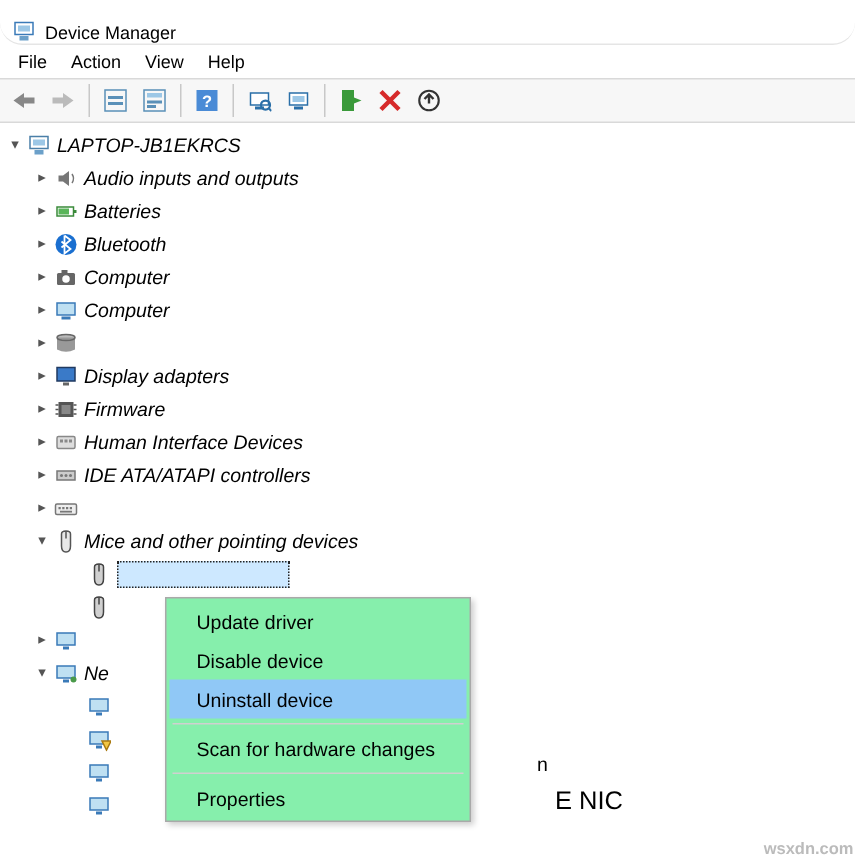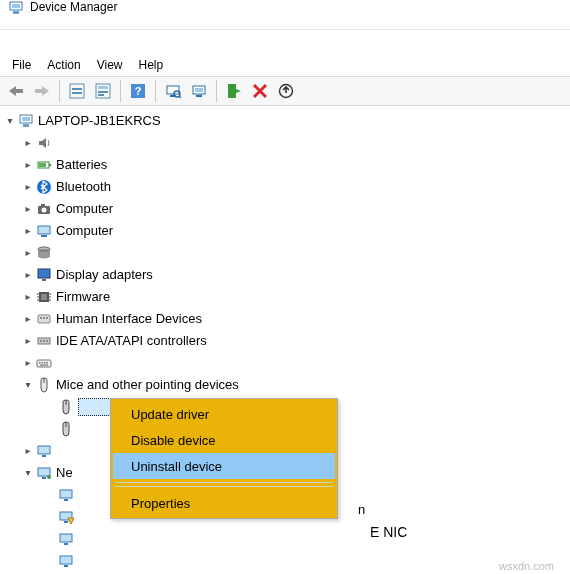--- a/index.html
+++ b/index.html
@@ -1,38 +1,38 @@
 <!DOCTYPE html>
 <html><head>
 <meta charset="utf-8">
 <style>
   * { box-sizing: border-box; font-family: "Segoe UI", Tahoma, sans-serif; }
   body { margin: 0; width: 570px; height: 574px; background: #fff; overflow: hidden; position: relative; font-size: 13px; }
-  .titlebar { display: flex; align-items: flex-start; height: 30px; padding: 0 8px; border-bottom: 1px solid #e5e5e5; }
+  .titlebar { display: flex; align-items: flex-end; height: 30px; padding: 0 8px; border-bottom: 1px solid #e5e5e5; border-radius: 15px; }
   .titlebar .icon { width: 16px; height: 16px; margin-right: 6px; }
   .titlebar .title { font-size: 12px; color: #000; }
-  .menubar { display: flex; height: 22px; align-items: center; padding: 0 4px; font-size: 12px; margin-top: 24px; }
+  .menubar { display: flex; height: 22px; align-items: center; padding: 0 4px; font-size: 12px; }
   .menubar .item { padding: 0 8px; line-height: 20px; cursor: default; }
   .toolbar { display: flex; align-items: center; height: 30px; border-top: 1px solid #d9d9d9; border-bottom: 1px solid #d9d9d9; background: #f7f7f7; padding: 0 4px; gap: 2px;}
   .toolbar .btn { width: 24px; height: 24px; display: flex; align-items: center; justify-content: center; border: 1px solid transparent; }
   .toolbar .sep { width: 1px; height: 22px; background: #c8c8c8; margin: 0 3px; }
   .treearea { padding: 4px 0 0 4px; }
   .row { display: flex; align-items: center; height: 22px; line-height: 22px; }
   .exp { width: 12px; text-align: center; color: #555; font-size: 10px; visibility: hidden; cursor: default; }
   .exp.vis { visibility: visible; }
   .dicon { width: 18px; height: 18px; display: flex; align-items: center; justify-content: center; margin: 0 3px 0 1px; }
-  .label { white-space: nowrap; }
+  .label { white-space: nowrap; font-style: italic; }
   .sel { background: #cde8ff; }
   .seltxt { background: #cde8ff; border: 1px dotted #222; padding: 0 1px; }
-  .ctxmenu { position: absolute; left: 110px; top: 398px; width: 228px; background: #eab308; border: 1px solid #a9a9a9; box-shadow: 2px 2px 4px rgba(0,0,0,.2); padding: 2px; z-index: 10; }
+  .ctxmenu { position: absolute; left: 110px; top: 398px; width: 204px; background: #86efac; border: 1px solid #a9a9a9; box-shadow: 2px 2px 4px rgba(0,0,0,.2); padding: 2px; z-index: 10; }
   .ctxitem { height: 26px; display: flex; align-items: center; padding: 0 18px; font-size: 13px; }
   .ctxitem.hot { background: #90c8f6; }
   .ctxsep { height: 1px; background: #d0d0d0; margin: 3px 2px; }
   .redbox { position: absolute; border: 3px solid #e40000; pointer-events: none; }
-  .watermark { position: absolute; right: 16px; bottom: 2px; font-size: 11px; color: #bbb; }
+  .watermark { position: absolute; right: 1px; bottom: 2px; font-size: 11px; color: #bbb; font-weight: bold; }
   .peek { position: absolute; }
 </style>
 </head>
 <body>
 
 <div class="titlebar">
   <span class="icon">
     <svg viewBox="0 0 16 16">
         <rect x="2" y="2" width="12" height="8" fill="#fff" stroke="#3a7ab8"></rect>
         <rect x="4" y="4" width="8" height="4" fill="#9cc7e6"></rect>
@@ -135,20 +135,21 @@
   </div>
 
   <div class="row" style="padding-left:18px">
     <span class="exp vis">▸</span>
     <span class="dicon">
         <svg width="16" height="16" viewBox="0 0 16 16">
           <path d="M3 6 L6 6 L10 3 L10 13 L6 10 L3 10 Z" fill="#777"></path>
           <path d="M12 5 Q14 8 12 11" stroke="#777" fill="none"></path>
         </svg>
       </span>
+    <span class="label">Audio inputs and outputs</span>
   </div>
 
   <div class="row" style="padding-left:18px">
     <span class="exp vis">▸</span>
     <span class="dicon">
         <svg width="16" height="16" viewBox="0 0 16 16">
           <rect x="2" y="5" width="11" height="6" fill="#fff" stroke="#3a8a3a"></rect>
           <rect x="13" y="7" width="2" height="2" fill="#3a8a3a"></rect>
           <rect x="3" y="6" width="7" height="4" fill="#5ab55a"></rect>
         </svg>
@@ -353,22 +354,23 @@
         </svg>
       </span>
   </div>
 </div>
 
 <div class="ctxmenu">
   <div class="ctxitem">Update driver</div>
   <div class="ctxitem">Disable device</div>
   <div class="ctxitem hot">Uninstall device</div>
   <div class="ctxsep"></div>
+  <div class="ctxitem">Scan for hardware changes</div>
   <div class="ctxsep"></div>
   <div class="ctxitem" style="font-weight:normal">Properties</div>
 </div>
 
 <div class="redbox" style="left:111px; top:451px; width:146px; height:28px;"></div>
 
 <span class="peek" style="left:358px; top:502px; font-size:13px;">n</span>
-<span class="peek" style="left:358px; top:524px; font-size:14px;padding-left:12px;">E NIC</span>
+<span class="peek" style="left:358px; top:524px; font-size:17px;padding-left:12px;">E NIC</span>
 
 <div class="watermark">wsxdn.com</div>
 
 </body></html>

